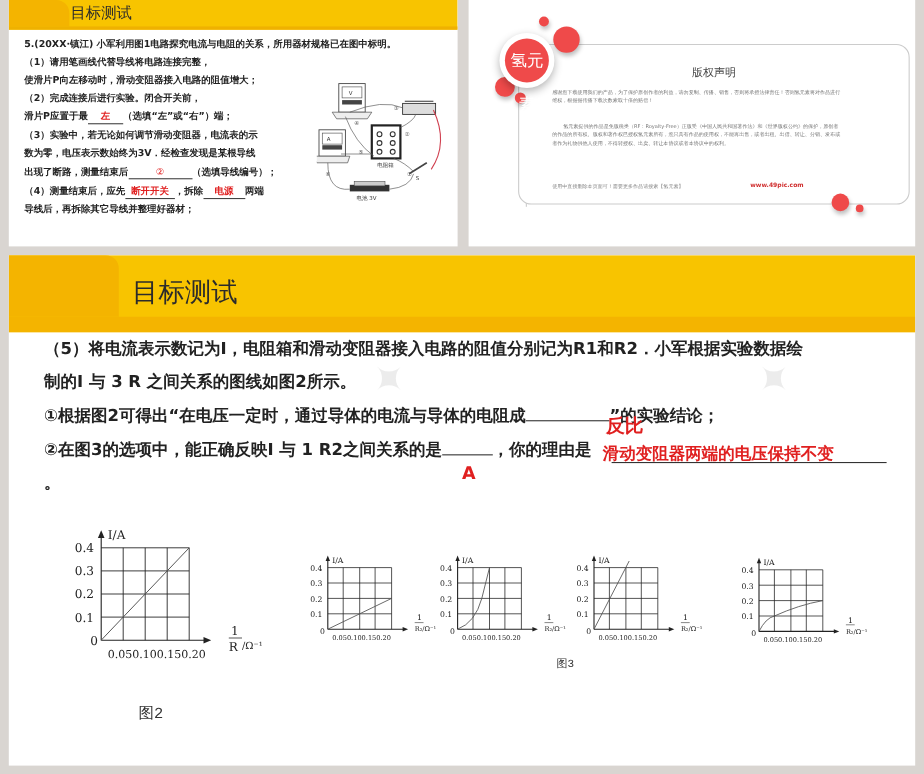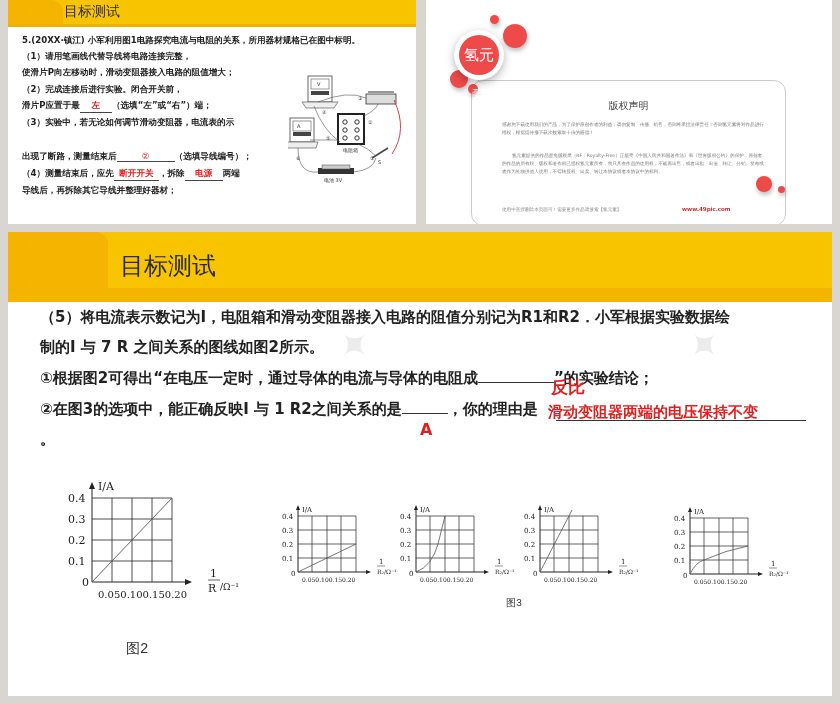--- a/index.html
+++ b/index.html
@@ -26,21 +26,21 @@
   #s3 .hbar .title { left: 112px; top: 18px; font-size: 24px; }
 
   
   .s1text { position: absolute; left: 14px; font-size: 8.6px; font-weight: bold; color: #222; white-space: nowrap; }
   .blank { display: inline-block; border-bottom: 1px solid #444; text-align: center; color: #e02020; font-weight: bold; }
 
   
   .circuit { position: absolute; left: 280px; top: 70px; width: 130px; height: 120px; }
 
   
-  .card { position: absolute; left: 45px; top: 40px; width: 315px; height: 146px; border: 1px solid #ccc; border-radius: 12px; background: #fff; margin-top: 40px; }
+  .card { position: absolute; left: 45px; top: 40px; width: 356px; height: 146px; border: 1px solid #ccc; border-radius: 12px; background: #fff; }
   .card-title { position: absolute; left: 0; top: 18px; width: 100%; text-align: center; font-size: 10px; color: #444; }
   .card-p { position: absolute; left: 30px; width: 262px; font-size: 4.6px; line-height: 8px; color: #777; }
   .card-foot { position: absolute; left: 30px; top: 126px; font-size: 4.6px; color: #888; }
   .card-url { position: absolute; left: 210px; top: 125px; font-size: 5.5px; color: #d03030; font-weight: bold; }
   .dot { position: absolute; border-radius: 50%; background: #ef4a4a; box-shadow: 1px 3px 4px rgba(0,0,0,0.25); }
   .badge { position: absolute; left: 28px; top: 30px; width: 50px; height: 50px; border-radius: 50%; background: #fff; box-shadow: 0 3px 8px rgba(0,0,0,0.3); }
   .badge-inner { position: absolute; left: 5px; top: 5px; width: 40px; height: 40px; border-radius: 50%; background: #ef4a4a; color: #fff; font-size: 15px; line-height: 40px; text-align: center; }
   .stem { position: absolute; left: 52px; top: 78px; width: 1px; height: 110px; background: #ccc; }
 
   
@@ -66,20 +66,21 @@
   </div>
 
   <div class="s1text" style="top:35px">5.(20XX·镇江) 小军利用图1电路探究电流与电阻的关系，所用器材规格已在图中标明。</div>
   <div class="s1text" style="top:51px">（1）请用笔画线代替导线将电路连接完整，</div>
   <div class="s1text" style="top:67px">使滑片P向左移动时，滑动变阻器接入电路的阻值增大；</div>
   <div class="s1text" style="top:84px">（2）完成连接后进行实验。闭合开关前，</div>
   <div class="s1text" style="top:100px">
     <span>滑片P应置于最</span><span class="blank" style="width:32px">左</span><span>（选填“左”或“右”）端；</span>
   </div>
   <div class="s1text" style="top:117px">（3）实验中，若无论如何调节滑动变阻器，电流表的示</div>
+  <div class="s1text" style="top:134px">数为零，电压表示数始终为3V．经检查发现是某根导线</div>
   <div class="s1text" style="top:151px">
     <span>出现了断路，测量结束后</span><span class="blank" style="width:58px;font-weight:normal">②</span><span>（选填导线编号）；</span>
   </div>
   <div class="s1text" style="top:168px">
     <span>（4）测量结束后，应先</span><span class="blank" style="width:45px">断开开关</span><span>，拆除</span><span class="blank" style="width:38px">电源</span><span>两端</span>
   </div>
   <div class="s1text" style="top:185px">导线后，再拆除其它导线并整理好器材；</div>
 
   <div class="circuit">
     <svg width="130" height="120" viewBox="0 0 130 120">
@@ -157,21 +158,21 @@
   <div class="hbar">
     <div class="tab"></div>
     <div class="bottom"></div>
     <div class="title">目标测试</div>
   </div>
 
   <div class="wm" style="left:330px;top:90px">✦</div>
   <div class="wm" style="left:680px;top:90px">✦</div>
 
   <div class="s3line" style="top:76px">（5）将电流表示数记为I，电阻箱和滑动变阻器接入电路的阻值分别记为R1和R2．小军根据实验数据绘</div>
-  <div class="s3line" style="top:106px">制的I 与 7 R 之间关系的图线如图2所示。</div>
+  <div class="s3line" style="top:106px">制的I 与 3 R 之间关系的图线如图2所示。</div>
   <div class="s3line" style="top:137px">
     <span>①根据图2可得出“在电压一定时，通过导体的电流与导体的电阻成</span><span style="display:inline-block;width:76px;border-bottom:1px solid #333"></span><span>”的实验结论；</span>
   </div>
   <div class="s3red" style="left:543px;top:144px;font-size:17px">反比</div>
 
   <div class="s3line" style="top:168px">
     <span>②在图3的选项中，能正确反映I 与 1 R2之间关系的是</span><span style="display:inline-block;width:46px;border-bottom:1px solid #333"></span><span>，你的理由是</span>
   </div>
   <div class="uline" style="left:548px;top:188px;width:250px"></div>
   <div class="s3red" style="left:540px;top:171px;font-size:15px">滑动变阻器两端的电压保持不变</div>

